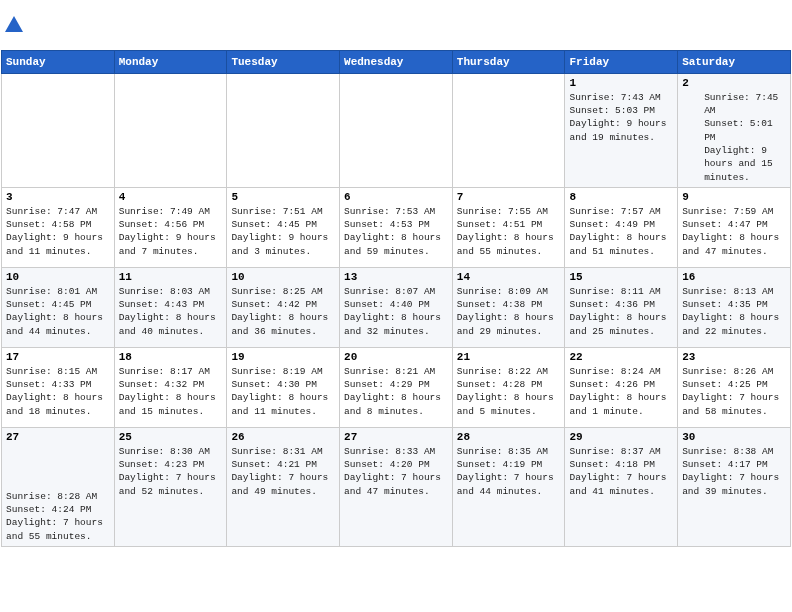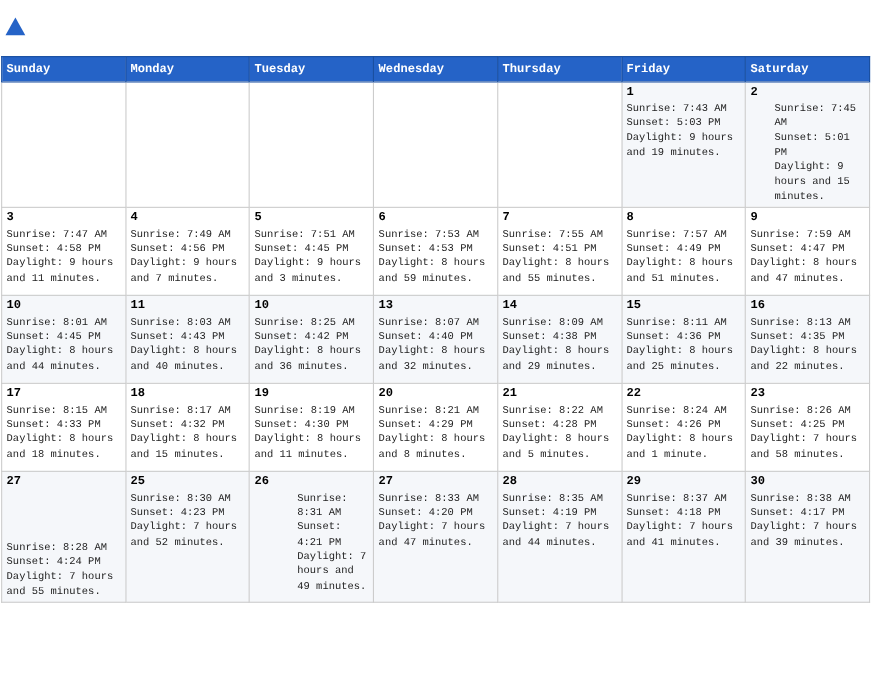--- a/index.html
+++ b/index.html
@@ -291,21 +291,21 @@
 Daylight: 7 hours and 55 minutes.</div>
           </td>
           <td>
             <span class="day-num">25</span>
             <div class="day-info" style="white-space: pre-line;">Sunrise: 8:30 AM
 Sunset: 4:23 PM
 Daylight: 7 hours and 52 minutes.</div>
           </td>
           <td>
             <span class="day-num">26</span>
-            <div class="day-info" style="white-space: pre-line; margin-left: 39px;">Sunrise: 8:31 AM
+            <div class="day-info" style="white-space: pre-line;">Sunrise: 8:31 AM
 Sunset: 4:21 PM
 Daylight: 7 hours and 49 minutes.</div>
           </td>
           <td>
             <span class="day-num">27</span>
             <div class="day-info" style="white-space: pre-line;">Sunrise: 8:33 AM
 Sunset: 4:20 PM
 Daylight: 7 hours and 47 minutes.</div>
           </td>
           <td>

